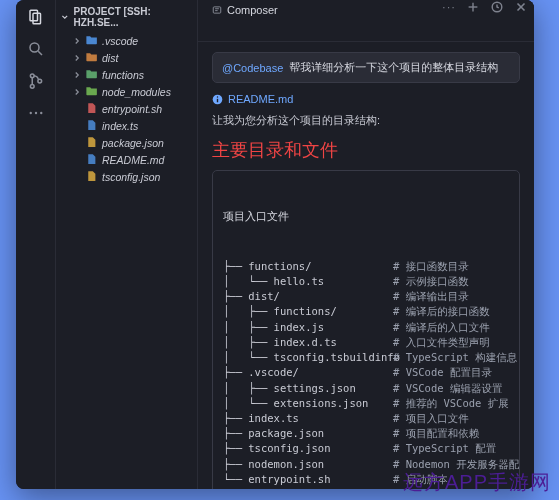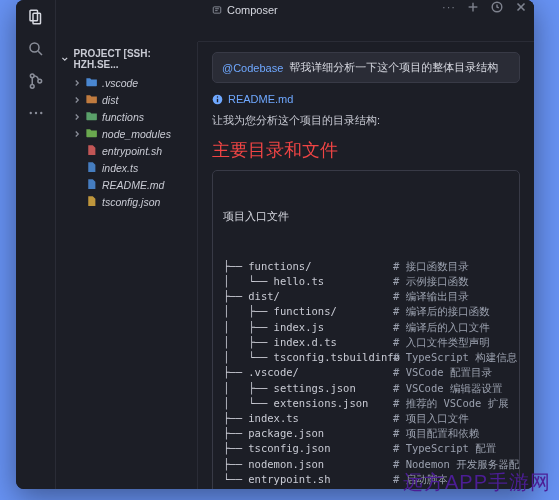--- a/index.html
+++ b/index.html
@@ -38,21 +38,20 @@
 .activitybar .icn { width: 18px; height: 18px; color: #8a8e99; cursor: pointer; }
 .activitybar .icn.active { color: #d6d8e0; }
 
 .sidebar {
   width: 142px;
   background: #1c1e26;
   border-right: 1px solid #2a2c36;
   color: #c9cbd4;
   font-size: 10.5px;
   overflow: hidden;
-  margin-top: 42px;
 }
 .sidebar-header {
   display: flex;
   align-items: center;
   padding: 6px 4px 4px 4px;
   gap: 4px;
   color: #c9cbd4;
   font-size: 10px;
   font-weight: 600;
 }
@@ -241,20 +240,27 @@
         </div>
         <div class="tree-item depth1">
           <span class="chv"></span>
           <span class="ic-ts"><svg class="fi" viewBox="0 0 16 16" fill="currentColor">
               <path d="M3 1.5h6l3.5 3.5v9.5h-9.5z" opacity="0.9"></path>
             </svg></span>
           <span>index.ts</span>
         </div>
         <div class="tree-item depth1">
           <span class="chv"></span>
+          <span class="ic-json"><svg class="fi" viewBox="0 0 16 16" fill="currentColor">
+              <path d="M3 1.5h6l3.5 3.5v9.5h-9.5z" opacity="0.9"></path>
+            </svg></span>
+          <span>package.json</span>
+        </div>
+        <div class="tree-item depth1">
+          <span class="chv"></span>
           <span class="ic-md"><svg class="fi" viewBox="0 0 16 16" fill="currentColor">
               <path d="M3 1.5h6l3.5 3.5v9.5h-9.5z" opacity="0.9"></path>
             </svg></span>
           <span>README.md</span>
         </div>
         <div class="tree-item depth1">
           <span class="chv"></span>
           <span class="ic-json"><svg class="fi" viewBox="0 0 16 16" fill="currentColor">
               <path d="M3 1.5h6l3.5 3.5v9.5h-9.5z" opacity="0.9"></path>
             </svg></span>

